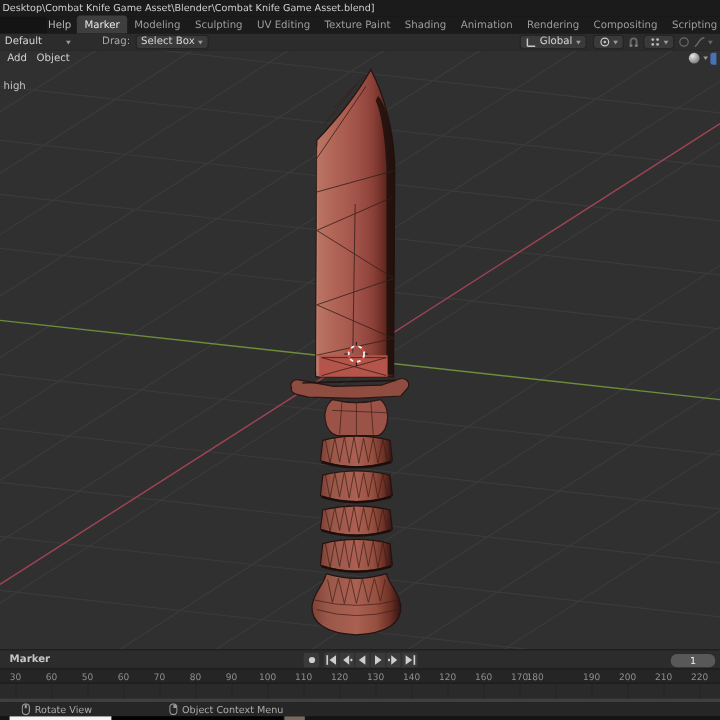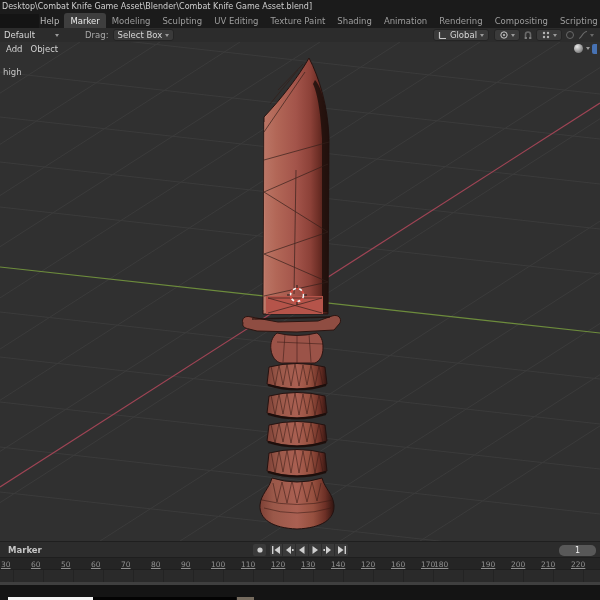--- a/index.html
+++ b/index.html
@@ -43,21 +43,21 @@
   .playback { position:absolute; left:253px; top:2px; display:flex; align-items:center; }
   .pb { width:13px; height:12px; background:#3a3a3a; display:flex; align-items:center; justify-content:center;
     border-right:1px solid #2c2c2c; }
   .pb.rec { border-radius:2px; margin-right:4px; border-right:none; }
   .pb.first { border-radius:2px 0 0 2px; }
   .pb.last { border-radius:0 2px 2px 0; border-right:none; }
   .frame-field { position:absolute; right:4px; top:2.5px; width:37px; height:11px; background:#585858;
     border-radius:5px; color:#f2f2f2; font-size:8px; text-align:center; line-height:11px; }
   .ruler { position:absolute; top:557px; left:0; width:600px; height:12px; background:#252525;
     border-top:1px solid #1e1e1e; }
-  .tick { position:absolute; top:1.5px; width:24px; text-align:left; font-size:7.5px; color:#8f8f8f;text-decoration:underline; }
+  .tick { position:absolute; top:1.5px; width:24px; text-align:center; font-size:7.5px; color:#8f8f8f; }
   .channels { position:absolute; top:569px; left:0; width:600px; height:13px; background:#2a2a2a;
     background-image:repeating-linear-gradient(to right,#232323 0 1px,transparent 1px 30px);
     background-position-x:13px; border-top:1px solid #1f1f1f; }
   .divider { position:absolute; top:582px; left:0; width:600px; height:3px; background:#3f3f3f; }
 
   
   .statusbar { position:absolute; top:585px; left:0; width:600px; height:12px; background:#262626;
     display:flex; align-items:center; font-size:8px; color:#ababab; }
   .sb-item { display:flex; align-items:center; gap:4px; }
   .sb-item.one { margin-left:18px; } .sb-item.two { margin-left:64px; }
@@ -325,19 +325,35 @@
     <span class="tick" style="left:434px">180</span>
     <span class="tick" style="left:481px">190</span>
     <span class="tick" style="left:511px">200</span>
     <span class="tick" style="left:541px">210</span>
     <span class="tick" style="left:571px">220</span>
   </div>
 
   <div class="channels"></div>
   <div class="divider"></div>
 
+  <div class="statusbar">
+    <span class="sb-item one">
+      <svg width="7" height="10">
+        <rect x="0.5" y="0.5" width="6" height="9" rx="3" stroke="#9a9a9a" fill="none"></rect>
+        <rect x="2.6" y="1.2" width="1.8" height="3" fill="#9a9a9a"></rect>
+        </svg>
+      <span>Rotate View</span>
+    </span>
+    <span class="sb-item two">
+      <svg width="7" height="10">
+        <rect x="0.5" y="0.5" width="6" height="9" rx="3" stroke="#9a9a9a" fill="none"></rect>
+        <path d="M3.5,1 a3,3 0 0 1 3,3 L3.5,4 Z" fill="#9a9a9a"></path>
+        </svg>
+      <span>Object Context Menu</span>
+    </span>
+  </div>
 
   <div class="taskbar">
     <span class="tb-white"></span>
     <span class="tb-black"></span>
     <span class="tb-gray"></span>
   </div>
 </div>
 
 </body></html>

